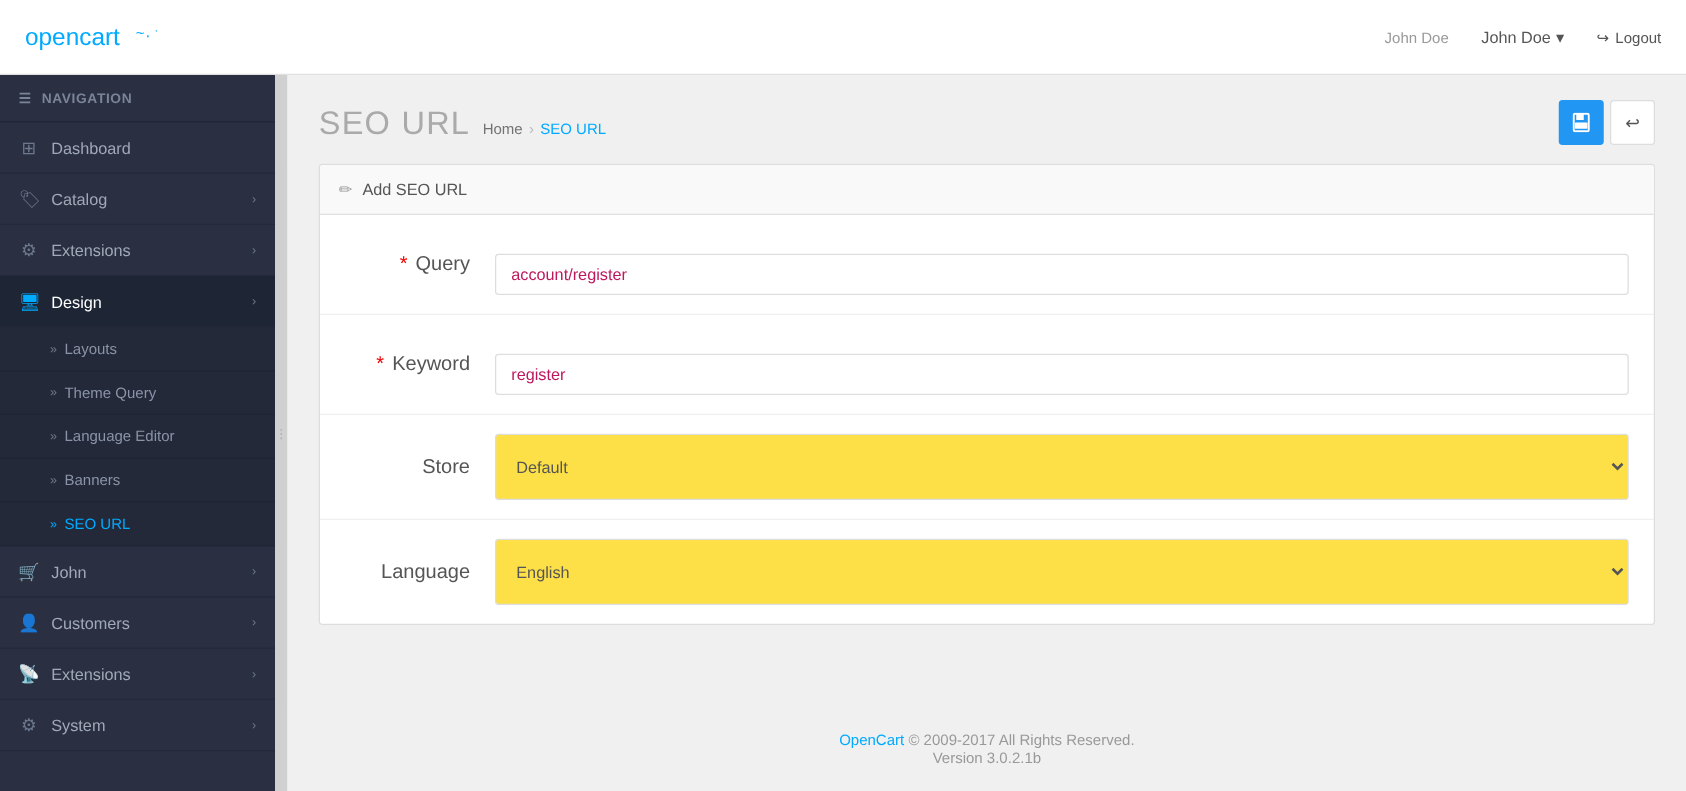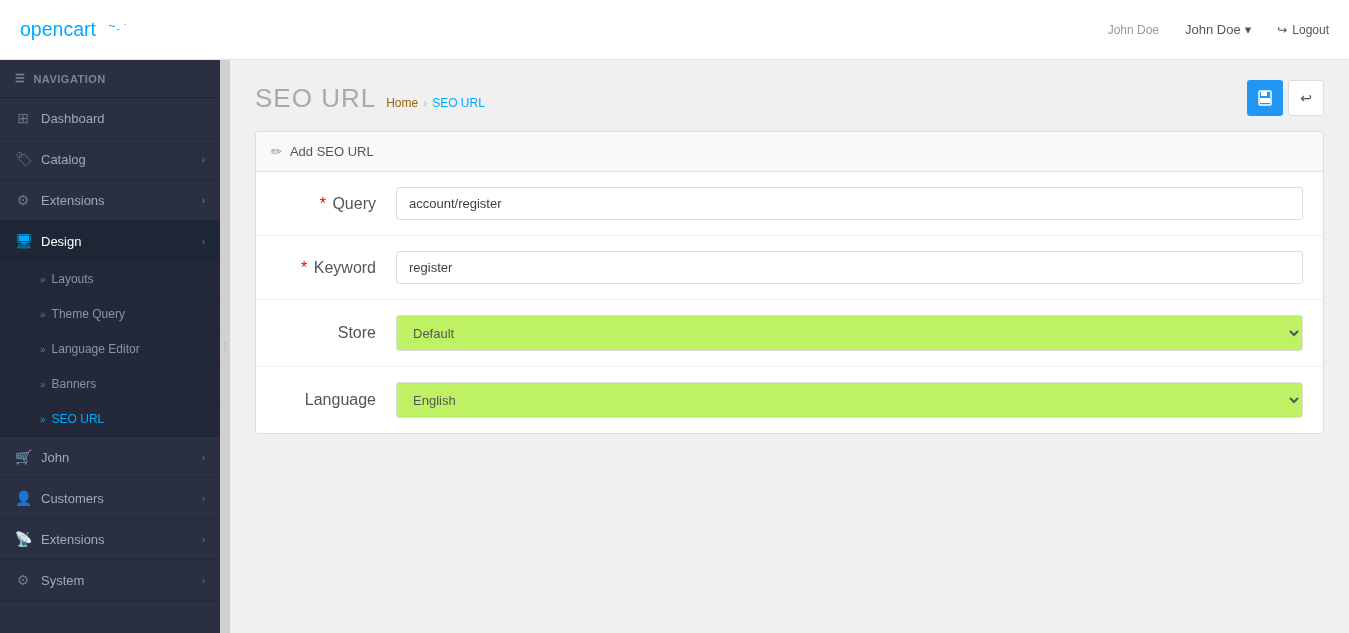--- a/index.html
+++ b/index.html
@@ -158,21 +158,21 @@
       font-weight: 300;
       color: #aaa;
       letter-spacing: 1px;
     }
     .breadcrumb {
       display: flex;
       align-items: center;
       gap: 5px;
       font-size: 12px;
     }
-    .breadcrumb-item { color: #a16207; }
+    .breadcrumb-item { color: #737373; }
     .breadcrumb-item.active { color: #00aaff; }
     .breadcrumb-sep { color: #bbb; }
     .page-actions {
       display: flex;
       gap: 5px;
     }
     .btn-save {
       background: #2196F3;
       color: #fff;
       border: none;
@@ -235,36 +235,37 @@
       color: #555;
       flex-shrink: 0;
     }
     .form-label .required { color: #e00; margin-right: 2px; }
     .form-control {
       flex: 1;
       border: 1px solid #ddd;
       border-radius: 3px;
       padding: 8px 12px;
       font-size: 13px;
-      color: #404040;
+      color: #be185d;
       outline: none;
       background: #fff;
+      margin-top: 16px;
     }
     .form-select {
       flex: 1;
       border: 1px solid #ddd;
       border-radius: 3px;
       padding: 8px 12px;
       font-size: 13px;
       color: #555;
       outline: none;
-      background: #bef264;
+      background: #fde047;
       appearance: auto;
       cursor: pointer;
-      height: 36px;
+      height: 53px;
     }
 
     
     .footer {
       text-align: center;
       padding: 20px;
       color: #999;
       font-size: 12px;
       background: #f0f0f0;
       margin-top: auto;
@@ -456,15 +457,22 @@
         <div class="form-group">
           <label class="form-label">
             <span>Language</span>
           </label>
           <select class="form-select"><option>English</option></select>
         </div>
 
       </div>
     </div>
 
+    <div class="footer">
+      <div>
+        <a class="footer-link">OpenCart</a>
+        <span>© 2009-2017 All Rights Reserved.</span>
+      </div>
+      <div>Version 3.0.2.1b</div>
+    </div>
 
   </div>
 </div>
 
 </body></html>

